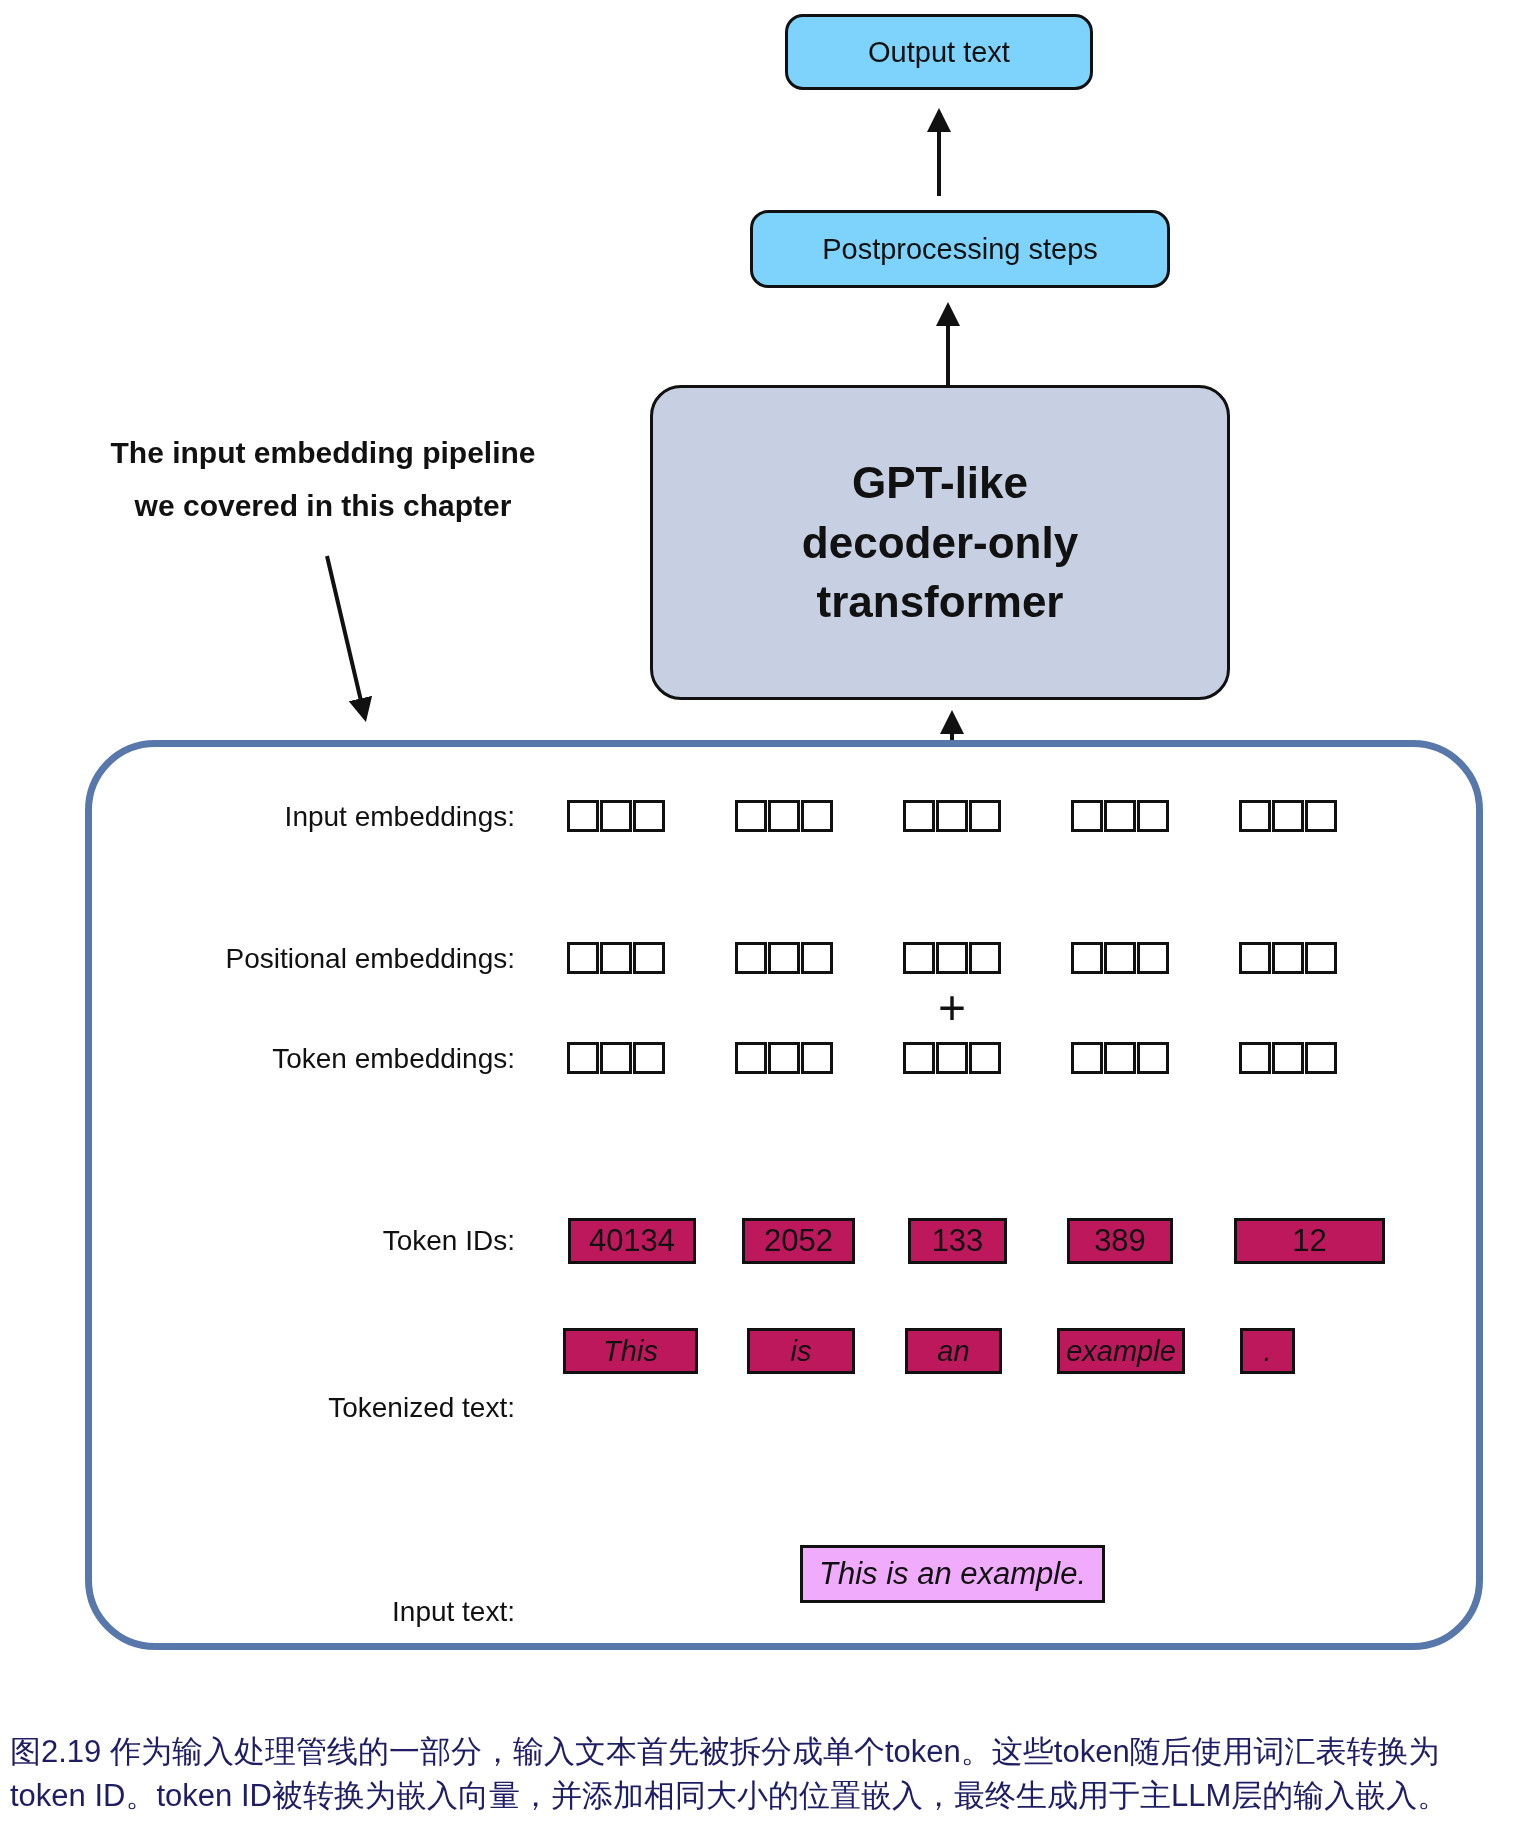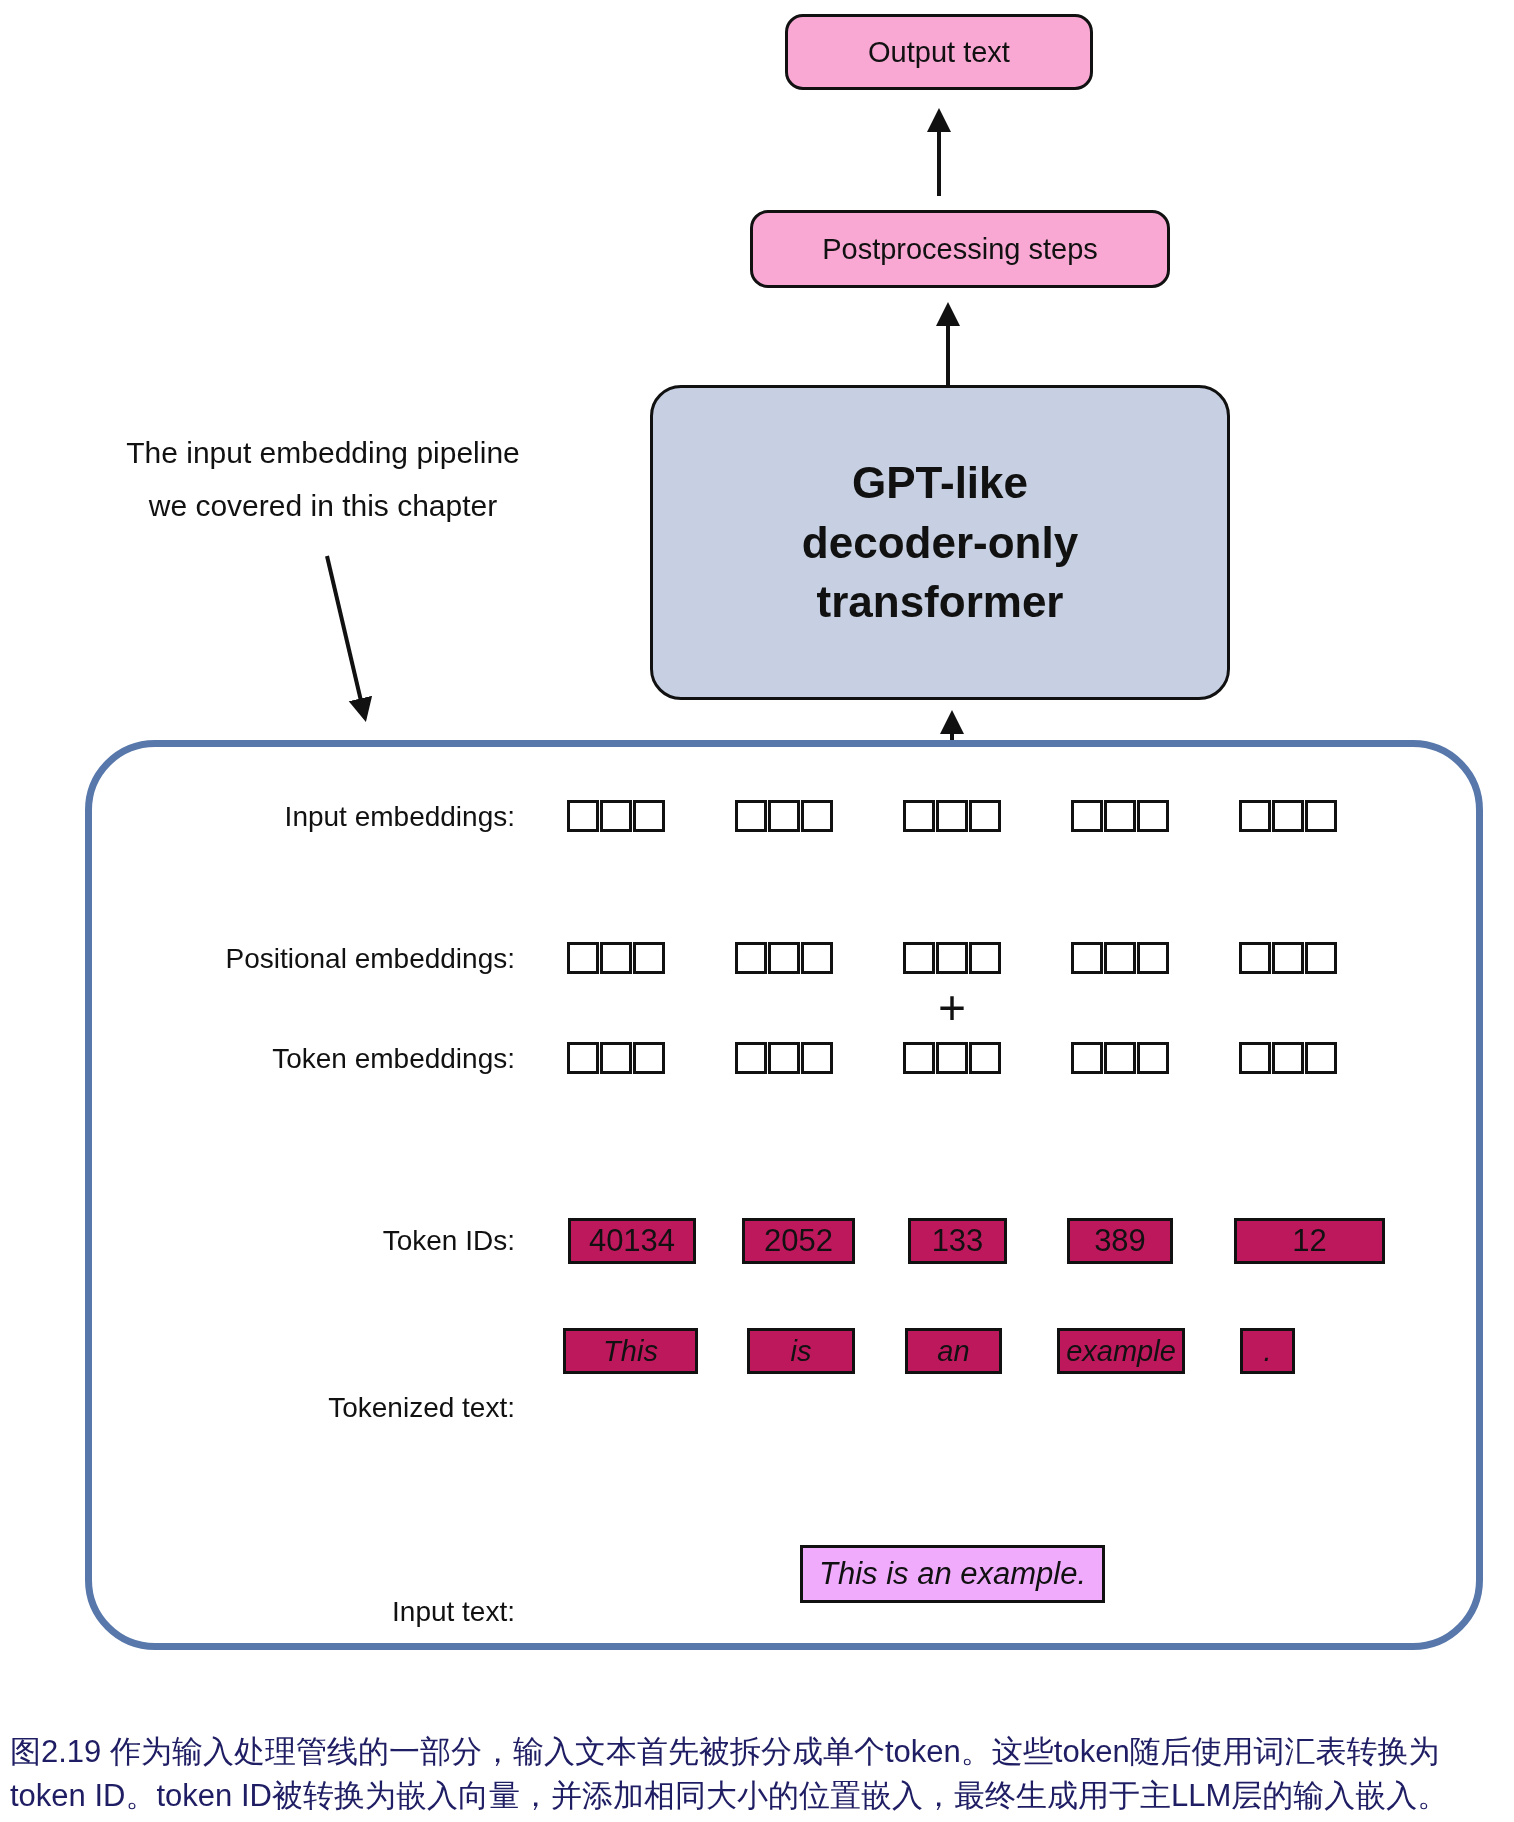--- a/index.html
+++ b/index.html
@@ -2,38 +2,38 @@
 <html style="--transformer-fill: #c6d0e2; --pipeline-border: #5878ab; --caption-text: #1f1d63;"><head>
 <meta charset="utf-8">
 <style>
   html,body{margin:0;padding:0;background:#ffffff;}
   .canvas{
     position:relative;width:1514px;height:1822px;background:#ffffff;overflow:hidden;
     font-family:"Liberation Sans", sans-serif;color:#111;
   }
   
   .node{
-    position:absolute;border:3px solid #111;border-radius:18px;background:#f9a8d4;
+    position:absolute;border:3px solid #111;border-radius:18px;background:#7dd3fc;
     display:flex;align-items:center;justify-content:center;font-size:29px;
   }
   #output-box{left:785px;top:14px;width:302px;height:70px;}
   #post-box{left:750px;top:210px;width:414px;height:72px;}
   #gpt-box{
     left:650px;top:385px;width:574px;height:309px;border-radius:31px;
     background:var(--transformer-fill,#c6d0e2);
     font-size:44px;font-weight:bold;text-align:center;line-height:1.35;
   }
   #pipeline-box{
     position:absolute;left:85px;top:740px;width:1384px;height:896px;
     border:7px solid var(--pipeline-border,#5878ab);border-radius:70px;background:#fff;
   }
   
   #annotation{
     position:absolute;left:88px;top:426px;width:470px;text-align:center;
-    font-weight:normal;font-size:30px;line-height:53px;
+    font-weight:bold;font-size:30px;line-height:53px;
   }
   
   .row-label{
     position:absolute;right:999px;height:40px;line-height:40px;white-space:nowrap;
     font-size:28px;text-align:right;
   }
   #lbl-input-emb{top:797px;}
   #lbl-pos-emb{top:939px;}
   #lbl-tok-emb{top:1039px;}
   #lbl-token-ids{top:1221px;}

